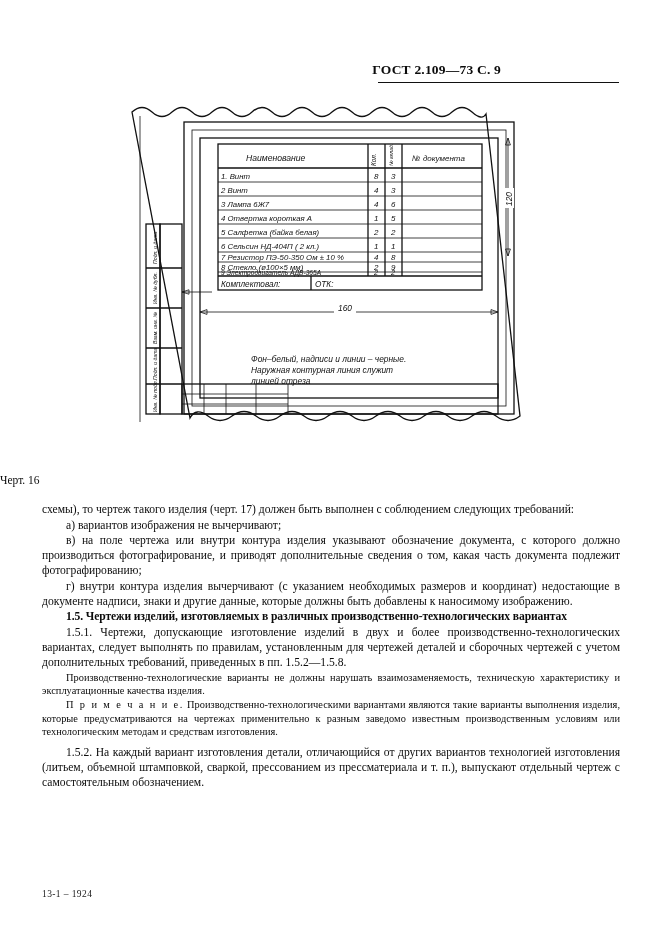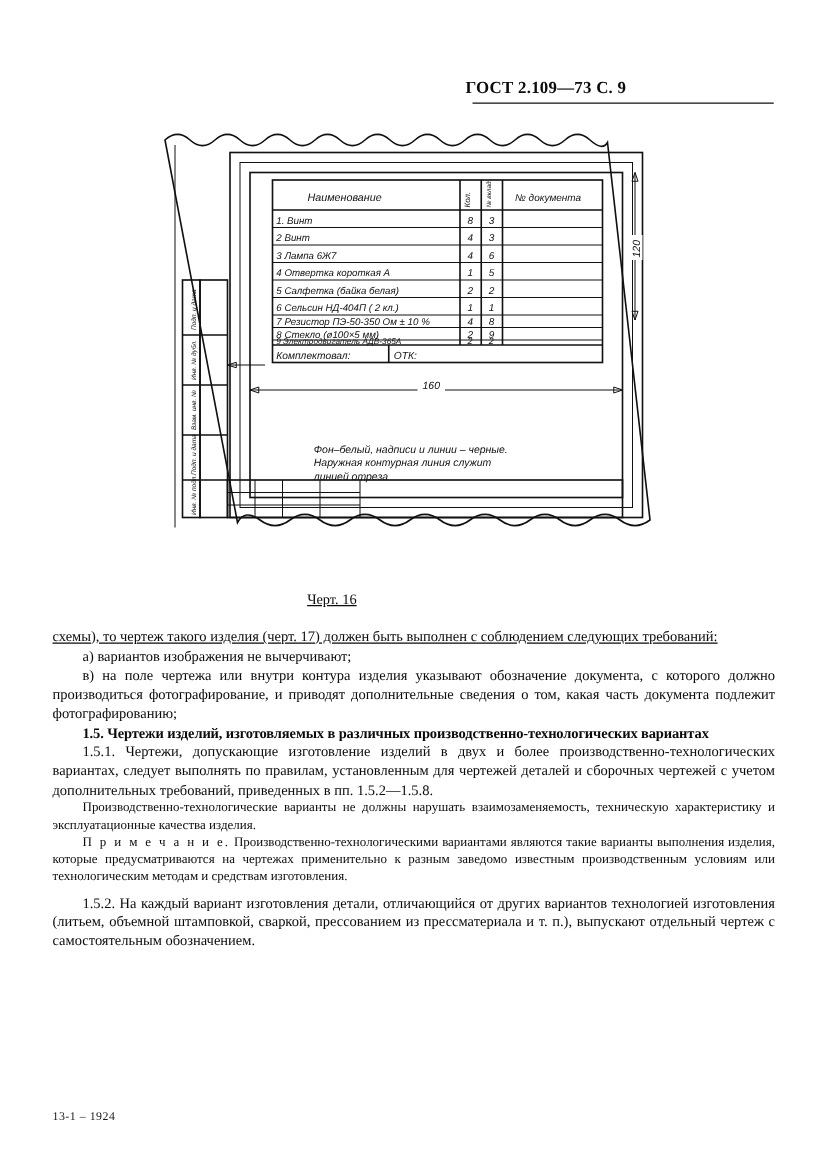--- a/index.html
+++ b/index.html
@@ -46,41 +46,40 @@
     width: 400px;
     height: 360px;
   }
   .fig-svg { display: block; }
 
   .fig-caption {
     position: absolute;
     top: 474px;
     left: 0;
     width: 531px;
-    text-align: center;
+    text-align: left;
     font-size: 11.5px;
-    text-decoration: underline;
   }
 
   
   .body-text {
     position: absolute;
     top: 502px;
     left: 42px;
     width: 578px;
     font-size: 11.6px;
     line-height: 1.30;
     text-align: justify;
     text-justify: inter-word;
   }
   .body-text p {
     margin: 0 0 0.5px 0;
   }
   .p-indent { text-indent: 24px; }
-  .p-flat { text-indent: 0; text-decoration: underline; }
+  .p-flat { text-indent: 0; }
   .sec-head {
     font-weight: bold;
     text-indent: 24px;
     margin-top: 1px;
     letter-spacing: -0.1px;
   }
   .note-block {
     font-size: 10.4px;
     line-height: 1.30;
     text-indent: 24px;
@@ -249,20 +248,21 @@
 </div>
 
 <div class="fig-caption">
   <span>Черт. 16</span>
 </div>
 
 <div class="body-text">
   <p class="p-flat">схемы), то чертеж такого изделия (черт. 17) должен быть выполнен с соблюдением следующих требований:</p>
   <p class="p-indent">а) вариантов изображения не вычерчивают;</p>
   <p class="p-indent">в) на поле чертежа или внутри контура изделия указывают обозначение документа, с которого должно производиться фотографирование, и приводят дополнительные сведения о том, какая часть документа подлежит фотографированию;</p>
+  <p class="p-indent">г) внутри контура изделия вычерчивают (с указанием необходимых размеров и координат) недостающие в документе надписи, знаки и другие данные, которые должны быть добавлены к наносимому изображению.</p>
   <p class="sec-head">1.5. Чертежи изделий, изготовляемых в различных производственно-технологических вариантах</p>
   <p class="p-indent">1.5.1. Чертежи, допускающие изготовление изделий в двух и более производственно-технологических вариантах, следует выполнять по правилам, установленным для чертежей деталей и сборочных чертежей с учетом дополнительных требований, приведенных в пп. 1.5.2—1.5.8.</p>
   <p class="note-block">Производственно-технологические варианты не должны нарушать взаимозаменяемость, техническую характеристику и эксплуатационные качества изделия.</p>
   <p class="note-block"><span class="note-lead">П р и м е ч а н и е.</span><span> Производственно-технологическими вариантами являются такие варианты выполнения изделия, которые предусматриваются на чертежах применительно к разным заведомо известным производственным условиям или технологическим методам и средствам изготовления.</span></p>
   <div class="gap"></div>
   <p class="p-indent">1.5.2. На каждый вариант изготовления детали, отличающийся от других вариантов технологией изготовления (литьем, объемной штамповкой, сваркой, прессованием из прессматериала и т. п.), выпускают отдельный чертеж с самостоятельным обозначением.</p>
 </div>
 
 <div class="footer-code">13-1 – 1924</div>
 

